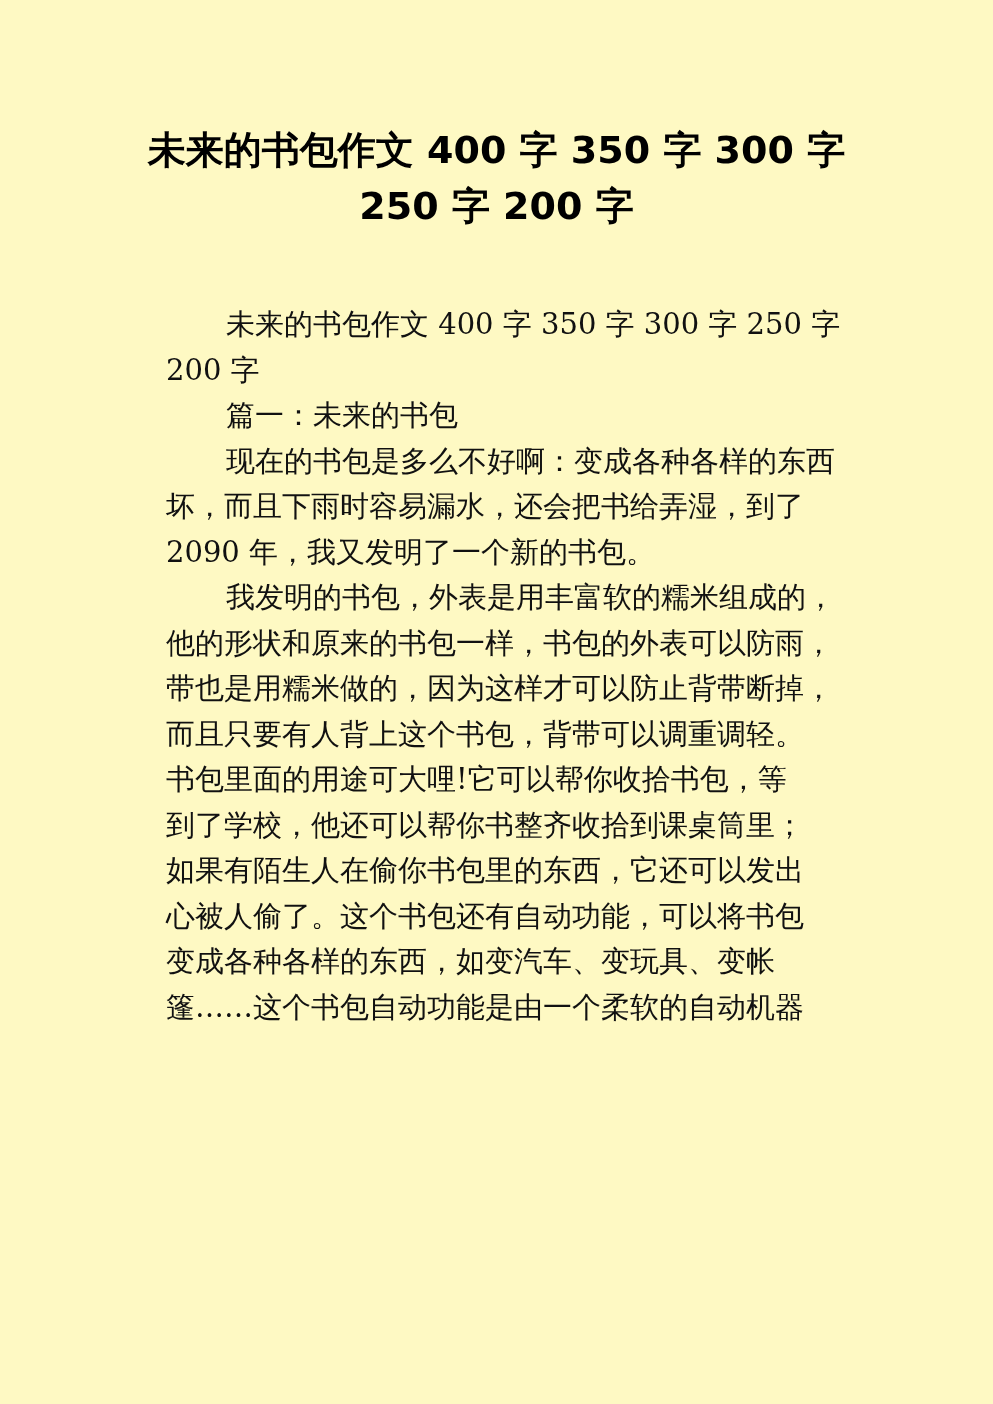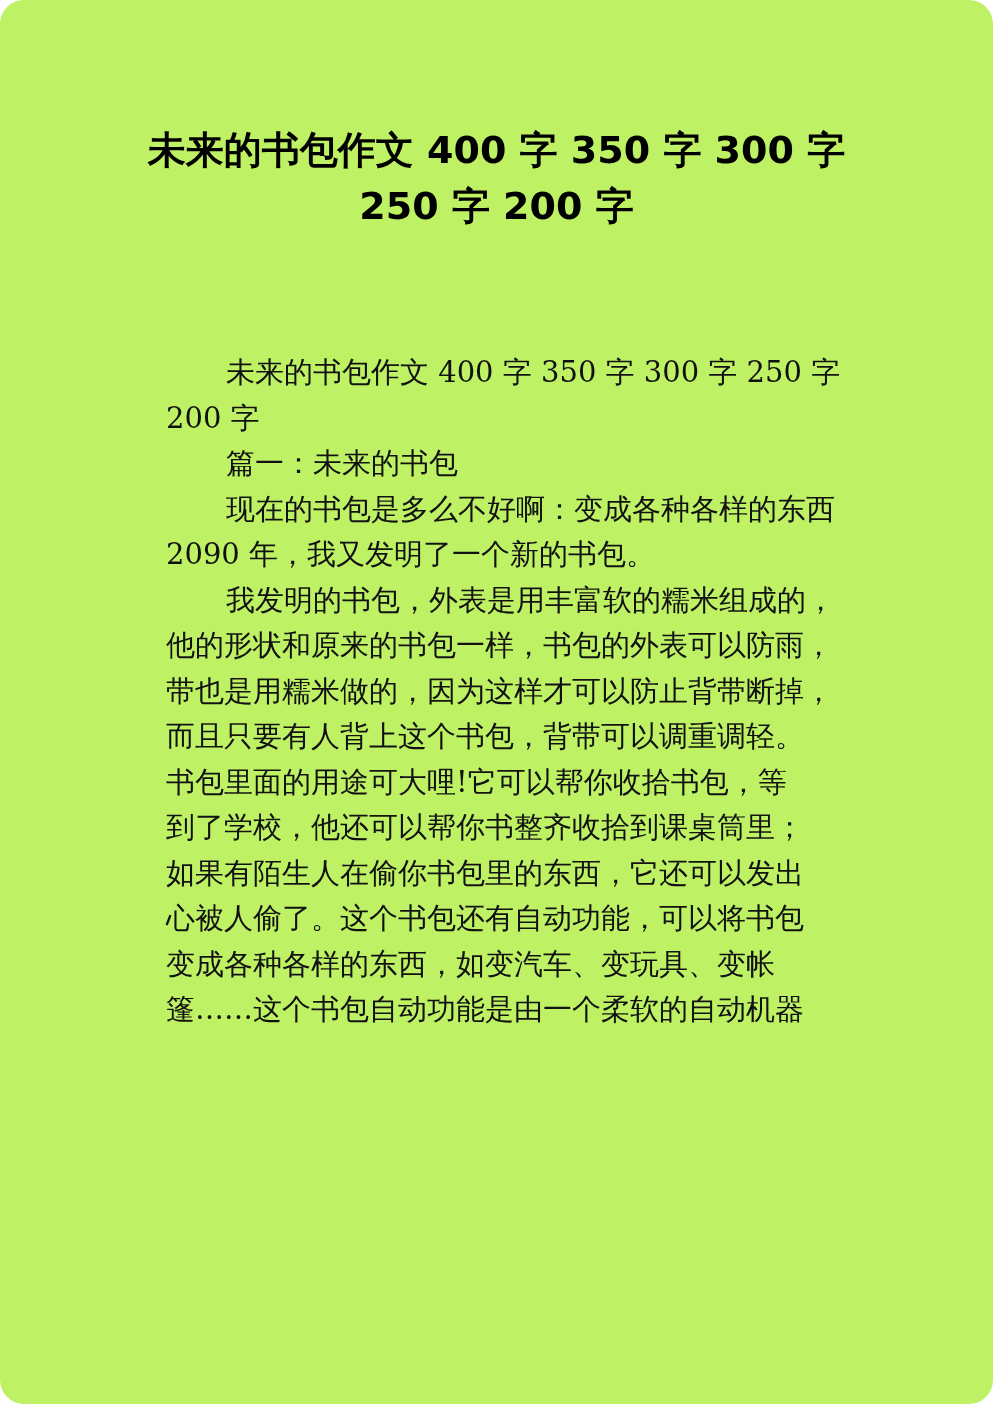--- a/index.html
+++ b/index.html
@@ -12,22 +12,21 @@
     height: 1404px;
     position: relative;
     overflow: hidden;
     color: #111111;
   }
   .page {
     position: absolute;
     left: 0; top: 0;
     width: 993px;
     height: 1404px;
-    background: #bef264;
-    border-radius: 24px;
+    background: #fef9c3;
   }
   .title {
     position: absolute;
     left: 0;
     width: 993px;
     top: 122px;
     text-align: center;
     font-family: "DejaVu Sans", "Liberation Sans", sans-serif;
     font-weight: bold;
     font-size: 38px;
@@ -40,21 +39,20 @@
     white-space: nowrap;
   }
   .body {
     position: absolute;
     left: 166px;
     top: 302px;
     width: 670px;
     font-family: "DejaVu Serif", "Liberation Serif", serif;
     font-size: 29px;
     color: #111111;
-    margin-top: 48px;
   }
   .line {
     display: block;
     height: 45.5px;
     line-height: 45.5px;
     white-space: nowrap;
   }
   .indent {
     padding-left: 60px;
   }
@@ -66,20 +64,21 @@
   <h1 class="title" style="margin:0;">
     <span class="tline">未来的书包作文 400 字 350 字 300 字</span>
     <span class="tline">250 字 200 字</span>
   </h1>
 
   <div class="body">
     <span class="line indent">未来的书包作文 400 字 350 字 300 字 250 字</span>
     <span class="line">200 字</span>
     <span class="line indent">篇一：未来的书包</span>
     <span class="line indent">现在的书包是多么不好啊：变成各种各样的东西</span>
+    <span class="line">坏，而且下雨时容易漏水，还会把书给弄湿，到了</span>
     <span class="line">2090 年，我又发明了一个新的书包。</span>
     <span class="line indent">我发明的书包，外表是用丰富软的糯米组成的，</span>
     <span class="line">他的形状和原来的书包一样，书包的外表可以防雨，</span>
     <span class="line">带也是用糯米做的，因为这样才可以防止背带断掉，</span>
     <span class="line">而且只要有人背上这个书包，背带可以调重调轻。</span>
     <span class="line">书包里面的用途可大哩!它可以帮你收拾书包，等</span>
     <span class="line">到了学校，他还可以帮你书整齐收拾到课桌筒里；</span>
     <span class="line">如果有陌生人在偷你书包里的东西，它还可以发出</span>
     <span class="line">心被人偷了。这个书包还有自动功能，可以将书包</span>
     <span class="line">变成各种各样的东西，如变汽车、变玩具、变帐</span>

